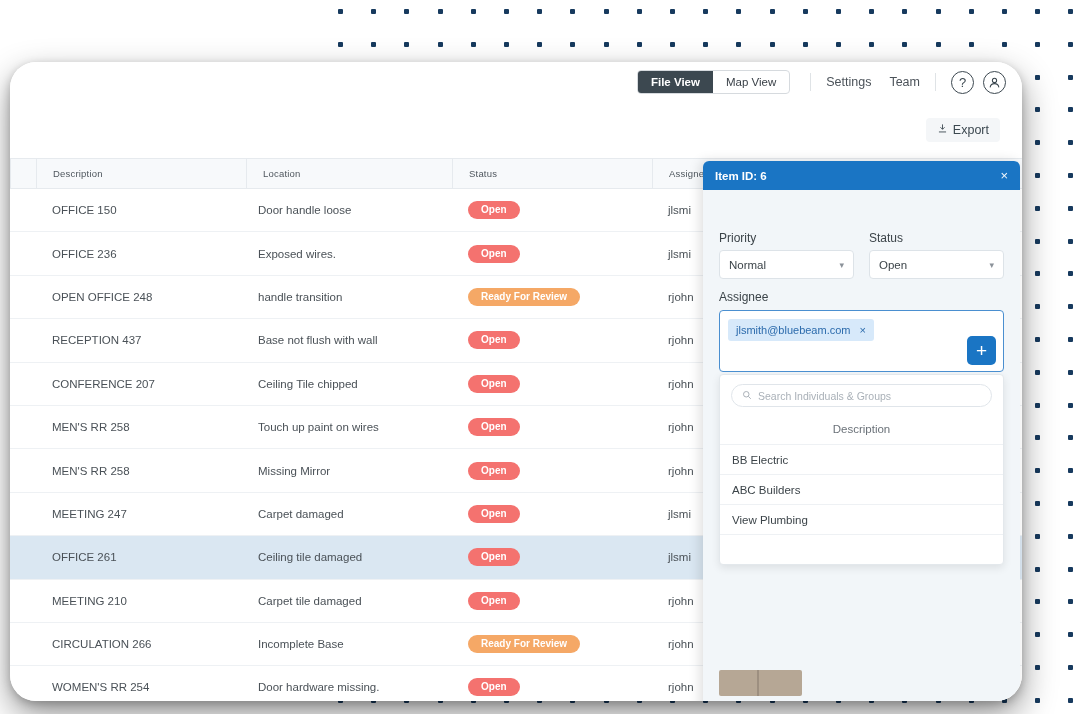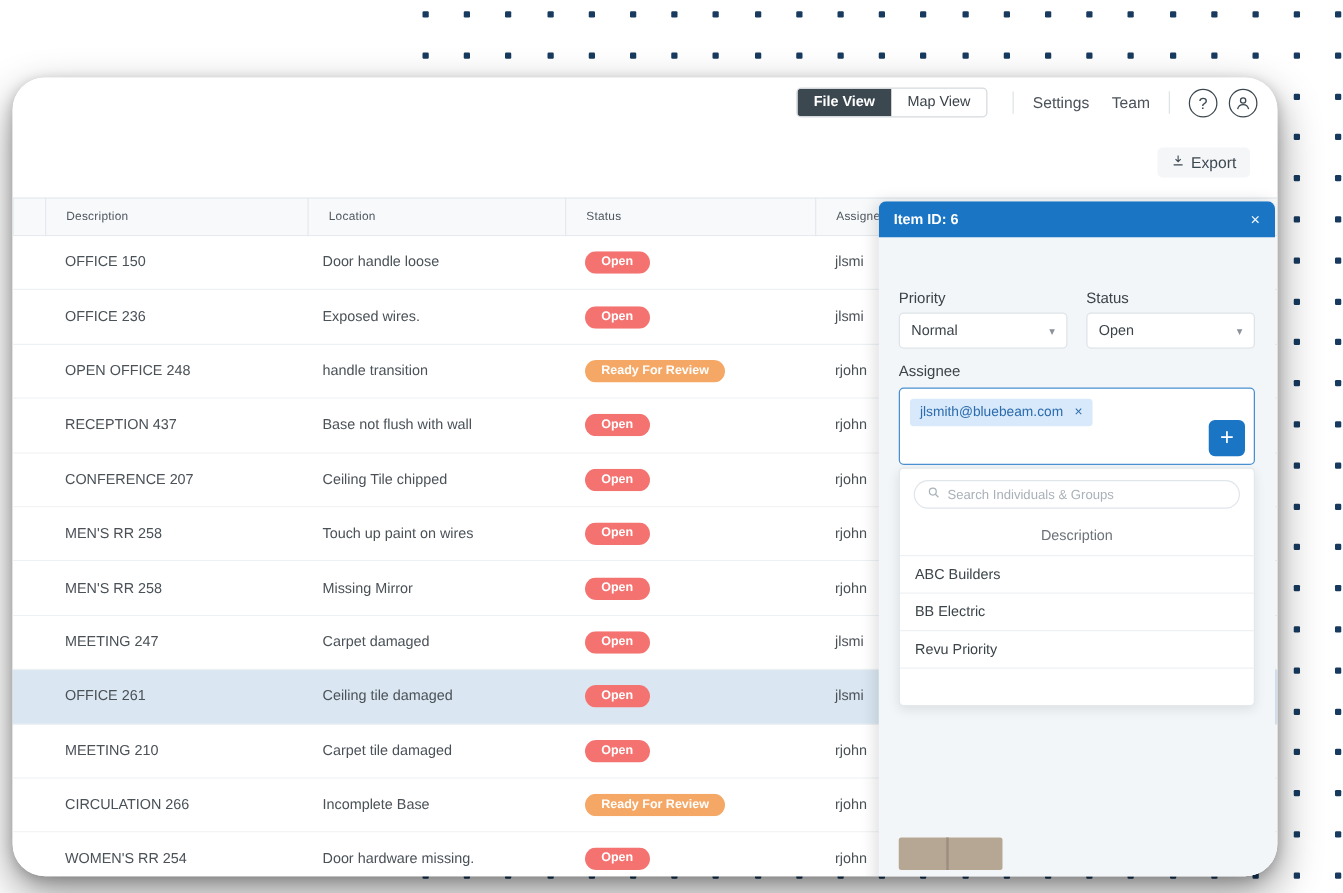--- a/index.html
+++ b/index.html
@@ -871,23 +871,23 @@
               <circle cx="6.8" cy="6.8" r="4.4"></circle>
                 <path d="M10.2 10.2 14 14"></path>
             </svg>
           </span>
           <span>Search Individuals &amp; Groups</span>
         </div>
         <div id="dd-tabs">
           <div>Description</div>
         </div>
         <div id="dd-list">
+            <div class="dd-item">BB Electric</div>
             <div class="dd-item">ABC Builders</div>
-            <div class="dd-item">BB Electric</div>
-            <div class="dd-item">Revu Priority</div>
+            <div class="dd-item">View Plumbing</div>
           </div>
         <div class="dd-blank"></div>
       </div>
 
       <div id="photo-thumb">
         <div class="seam"></div>
       </div>
 
     </div>
 

